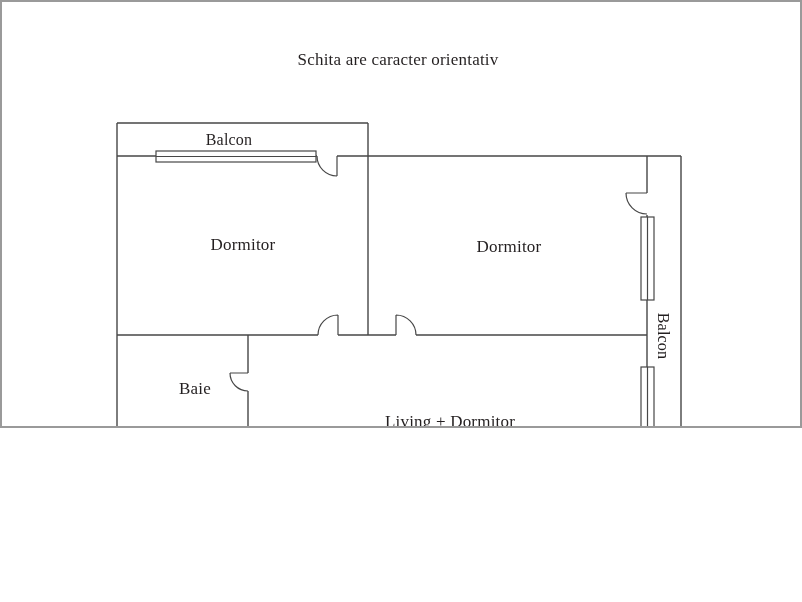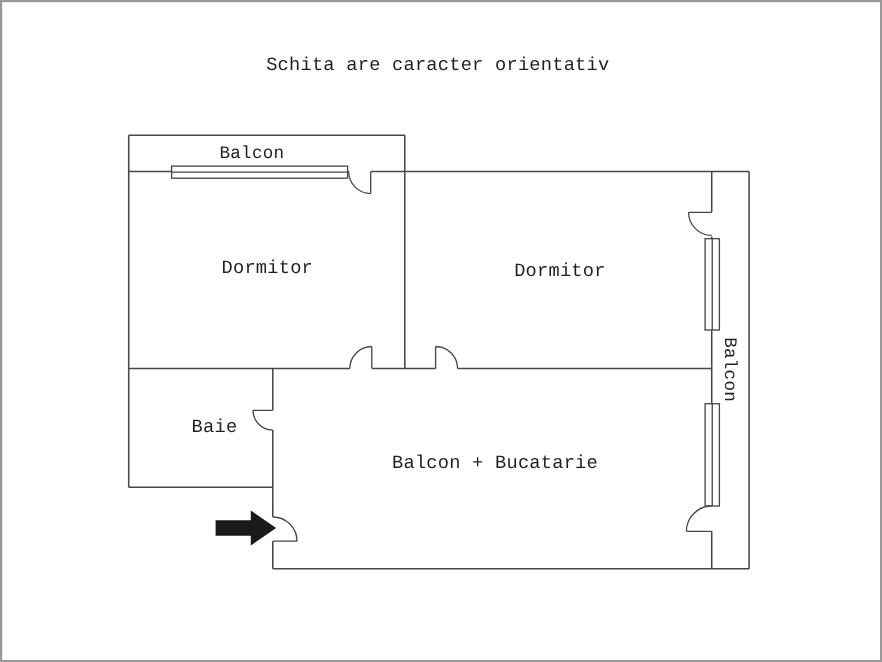--- a/index.html
+++ b/index.html
@@ -7,23 +7,23 @@
     --text: #231f20;
     --arrow: #1a1a1a;
     --frame: #9a9a9a;
     --background: #ffffff;
   }
   * { margin: 0; padding: 0; box-sizing: border-box; }
   html, body { background: #fff; }
   #screen {
     position: relative;
     width: 802px;
-    height: 602px;
+    height: 428px;
     background: var(--background);
-    font-family: Liberation Mono, monospace;
+    font-family: Liberation Serif, serif;
     overflow: hidden;
   }
   #plan-svg { position: absolute; left: 0; top: 0; }
   .wall-line   { stroke: var(--wall); stroke-width: 1.4; fill: none; }
   .window-rect { stroke: var(--wall); stroke-width: 1.2; fill: var(--background); }
   .door-line   { stroke: var(--wall); stroke-width: 1.2; fill: none; }
   .arrow-fill  { fill: var(--arrow); stroke: none; }
   .frame-border {
     position: absolute; inset: 0;
     border: 2px solid var(--frame);
@@ -110,18 +110,18 @@
   <div class="label" style="left:398px; top:60px;">Schita are caracter orientativ</div>
 
   <div class="label small" style="left:229px; top:140px;">Balcon</div>
 
   <div class="label" style="left:243px; top:245px;">Dormitor</div>
 
   <div class="label" style="left:509px; top:247px;">Dormitor</div>
 
   <div class="label" style="left:195px; top:389px;">Baie</div>
 
-  <div class="label" style="left:450px; top:422px;">Balcon + Bucatarie</div>
+  <div class="label" style="left:450px; top:422px;">Living + Dormitor</div>
 
   <div class="label small vertical" style="left:663px; top:336px;">Balcon</div>
 
   <div class="frame-border"></div>
 </div>
 
 </body></html>

